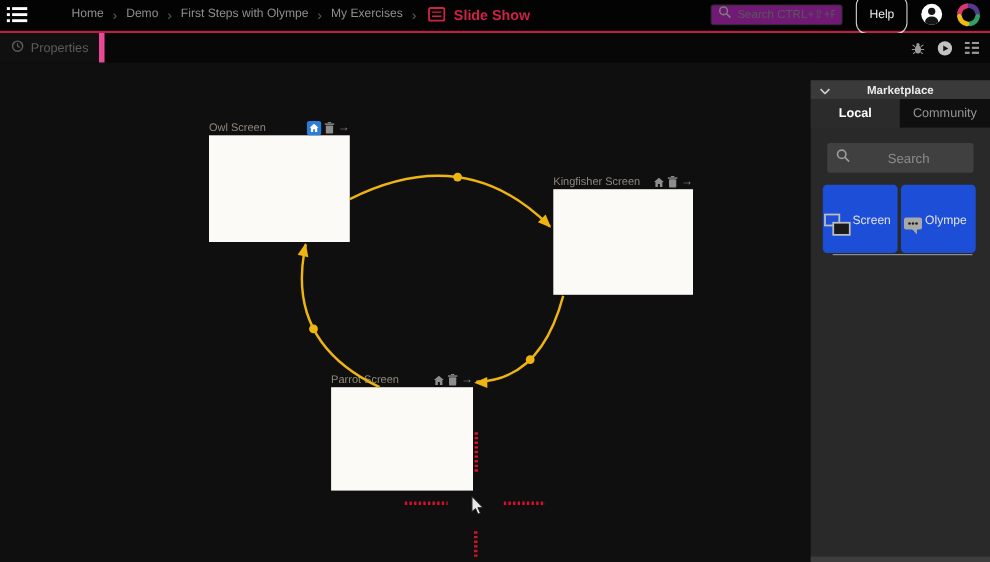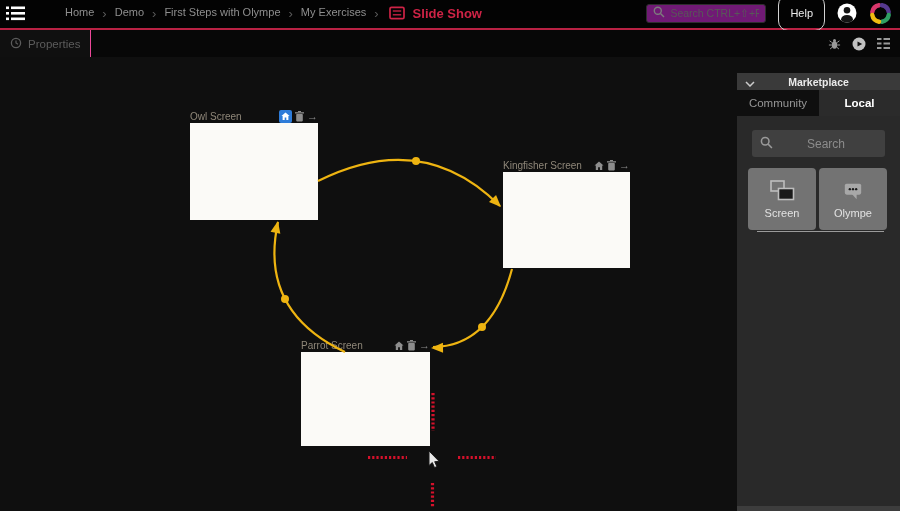--- a/index.html
+++ b/index.html
@@ -40,21 +40,21 @@
     color:#ececec; font-size:11px; font-family:inherit; cursor:pointer;
   }
   .avatar, .logo { display:flex; align-items:center; cursor:pointer; }
   
   .tabbar {
     position:absolute; top:30px; left:0; width:900px; height:27px;
     background:#070707; display:flex; align-items:stretch;
   }
   .tab { display:flex; align-items:center; gap:6px; padding:0 10px; font-size:11.5px; cursor:pointer; }
   .tab.active { background:#1b1b1b; color:#cccccc; border-right:1px solid #2d2d2d; }
-  .tab.inactive { background:#101010; color:#5c5c5c; border-right:1px solid #ec4899; }
+  .tab.inactive { background:#101010; color:#5c5c5c; border-right:5px solid #ec4899; }
   .tabbar-icons { margin-left:auto; display:flex; align-items:center; gap:11px; padding-right:10px; }
   .tabbar-icons span { display:flex; cursor:pointer; }
   
   .canvas { position:absolute; top:57px; left:0; width:737px; height:454px; background:#0f0f0f; }
   .node { position:absolute; z-index:2; }
   .node-head { display:flex; align-items:center; height:13px; }
   .node-label { flex:1; font-size:10px; color:#8f8779; white-space:nowrap; }
   .node-actions { display:flex; align-items:center; gap:3px; }
   .home-btn-active {
     width:13px; height:13px; background:#2e7cd9; border-radius:2px;
@@ -85,22 +85,22 @@
     margin:14px 15px 0 15px; height:27px; background:#404040; border-radius:3px;
     display:flex; align-items:center; gap:6px; padding:0 8px;
   }
   .panel-search input {
     flex:1; min-width:0; background:transparent; border:none; outline:none;
     font-size:12px; color:#ddd; font-family:inherit;margin-left:28px;
   }
   .panel-search input::placeholder { color:#8c8c8c; }
   .cards { display:flex; gap:3px; padding:0 11px; margin-top:11px; }
   .card {
-    width:68px; height:62px; background:#737373; border-radius:4px;
-    display:flex; flex-direction:column; align-items:center; cursor:grab;
+    width:68px; height:62px; background:#1d4ed8; border-radius:4px;
+    display:flex; flex-direction:row; align-items:center; cursor:grab;
   }
   .card-ic { margin-top:11px; height:24px; display:flex; align-items:center; }
   .card-label { margin-top:4px; font-size:11px; color:#e2e2e2; }
   .panel-divider { height:1px; background:#9b9b9b; margin:1px 16px 0 20px; }
   .panel-footer {
     position:absolute; bottom:0; left:0; right:0; height:21px; background:#3d3d3d;
     display:flex; align-items:center; padding:0 10px; cursor:pointer;
   }
   .footer-label {
     position:absolute; left:0; right:0; text-align:center;
@@ -311,22 +311,22 @@
 <div class="panel">
   <div class="panel-header">
     <span>
       <svg width="10" height="6" viewBox="0 0 10 6">
           <path d="M1 1 L5 5 L9 1" stroke="#cccccc" stroke-width="1.5" fill="none"></path>
         </svg>
     </span>
     <span class="panel-title">Marketplace</span>
   </div>
   <div class="panel-tabs">
+    <div class="ptab local">Local</div>
     <div class="ptab community">Community</div>
-    <div class="ptab local">Local</div>
   </div>
   <div class="panel-search">
     <span>
       <svg width="13" height="13" viewBox="0 0 12 12">
         <circle cx="4.8" cy="4.8" r="3.5" fill="none" stroke="#9a9a9a" stroke-width="1.4"></circle>
         <line x1="7.5" y1="7.5" x2="11" y2="11" stroke="#9a9a9a" stroke-width="1.4"></line>
       </svg>
     </span>
     <input placeholder="Search" style="">
   </div>

